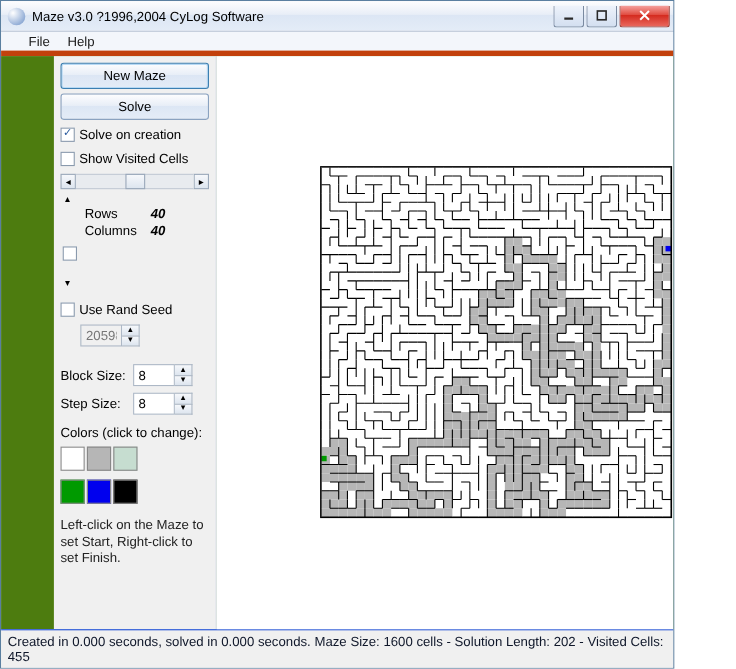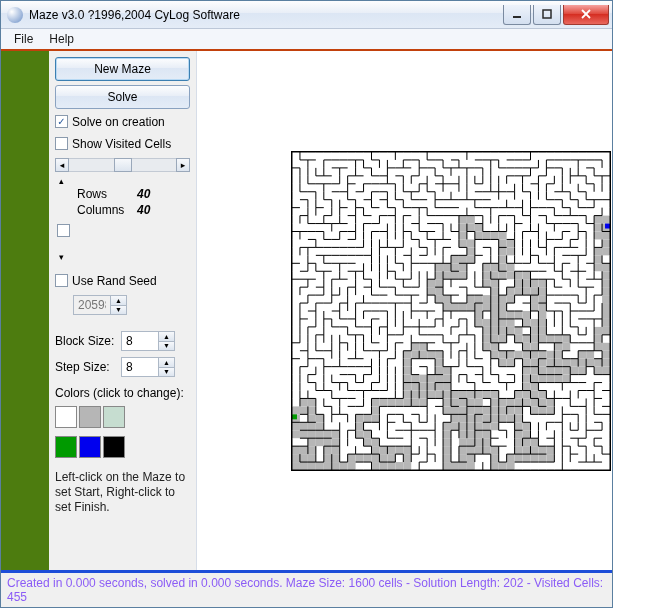--- a/index.html
+++ b/index.html
@@ -8,31 +8,31 @@
 .window { width: 613px; height: 608px; border: 1px solid #5a7fa0; background: #f0f0f0; display: flex; flex-direction: column; }
 
 .titlebar { height: 28px; background: linear-gradient(to bottom, #fdfdfe, #e8eef7 45%, #dce6f4 46%, #e4ecf7); display: flex; align-items: center; padding-left: 6px; border-bottom: 1px solid #bcc7d8; }
 .titlebar .app-icon { width: 16px; height: 16px; border-radius: 50%; background: radial-gradient(circle at 30% 30%, #fff, #6a8fc7); margin-right: 6px; flex-shrink: 0; }
 .titlebar .title { flex: 1; color: #000; }
 .win-btns { display: flex; height: 20px; margin-right: 3px; }
 .win-btn { width: 28px; height: 20px; margin-left: 2px; border: 1px solid #7a8aa0; border-top: none; border-radius: 0 0 3px 3px; background: linear-gradient(to bottom, #eef3fb, #d3dff0); display: flex; align-items: center; justify-content: center; cursor: pointer; }
 .win-btn.close { width: 46px; background: linear-gradient(to bottom, #f5a3a0, #e04b3f 45%, #d42a1e 46%, #e9685e); border-color: #a03a30; }
 .win-btn svg { display: block; }
 
-.menubar { height: 22px; background: #f3f6fb; border-bottom: 2px solid #c2410c; display: flex; align-items: center; padding: 0 5px; }
+.menubar { height: 22px; background: #f3f6fb; border-bottom: 5px solid #c2410c; display: flex; align-items: center; padding: 0 17px; }
 .menu-item { padding: 2px 8px; color: #1a1a1a; cursor: pointer; }
 
 .content { flex: 1; display: flex; background: #4d7c0f; padding-left: 48px; }
 .sidebar { width: 148px; background: #f0f0f0; border-right: 1px solid #d6dde8; padding: 6px; display: flex; flex-direction: column; gap: 4px; }
 .mainarea { flex: 1; background: #fff; position: relative; }
 
 .btn { height: 24px; background: linear-gradient(to bottom, #fdfdfe, #e8eef7 45%, #dce6f4 46%, #e4ecf7); border: 1px solid #8aa2c0; border-radius: 3px; cursor: pointer; display: flex; align-items: center; justify-content: center; }
 .btn.primary { border-color: #3c7fb1; box-shadow: inset 0 0 0 1px #b7d9f4; }
 
-.chk-row { display: flex; align-items: flex-start; gap: 4px; padding: 2px 0; }
+.chk-row { display: flex; align-items: center; gap: 4px; padding: 2px 0; }
 .chk { width: 13px; height: 13px; border: 1px solid #8a9aad; background: #fff; display: flex; align-items: center; justify-content: center; cursor: pointer; }
 .chk.checked::after { content: "✓"; font-size: 10px; color: #2a5a9e; line-height: 1; }
 
 .slider-row { display: flex; align-items: center; height: 16px; }
 .slider-arrow { width: 14px; height: 14px; border: 1px solid #9aa8ba; background: linear-gradient(to bottom,#f6f8fb,#dde5ef); display:flex;align-items:center;justify-content:center; cursor:pointer; font-size:9px; }
 .slider-track { flex: 1; height: 14px; background: #e8ebef; border-top:1px solid #c3cad4; border-bottom:1px solid #c3cad4; position: relative; }
 .slider-thumb { position: absolute; left: 50%; top: -1px; transform: translateX(-50%); width: 18px; height: 14px; background: linear-gradient(to bottom,#f6f8fb,#dde5ef); border: 1px solid #9aa8ba; }
 
 .dim-row { display: flex; align-items: center; gap: 6px; padding: 1px 0 1px 22px; }
 .dim-row .lbl { width: 54px; }
@@ -50,21 +50,21 @@
 
 .colors-label { margin-top: 4px; }
 .swatch-row { display: flex; gap: 2px; margin: 2px 0; }
 .swatch { width: 22px; height: 22px; border: 1px solid #888; cursor: pointer; }
 
 .hint { margin-top: 6px; color: #222; line-height: 1.25; }
 
 .maze-wrap { position: absolute; left: 94px; top: 100px; width: 320px; height: 320px; border: 1px solid #000; background: #fff; }
 .maze-wrap svg { width:100%; height:100%; display:block; }
 
-.statusbar { height: 22px; border-top: 3px solid #1d4ed8; background: #f0f0f0; display: flex; align-items: center; padding: 17px 6px; color: #8b5cf6; }
+.statusbar { height: 22px; border-top: 1px solid #1d4ed8; background: #f0f0f0; display: flex; align-items: center; padding: 17px 6px; color: #0f172a; }
 
 .sep { height: 6px; }
 </style>
 </head>
 <body>
 
 <div class="window">
 
   <div class="titlebar">
     <div class="app-icon"></div>

